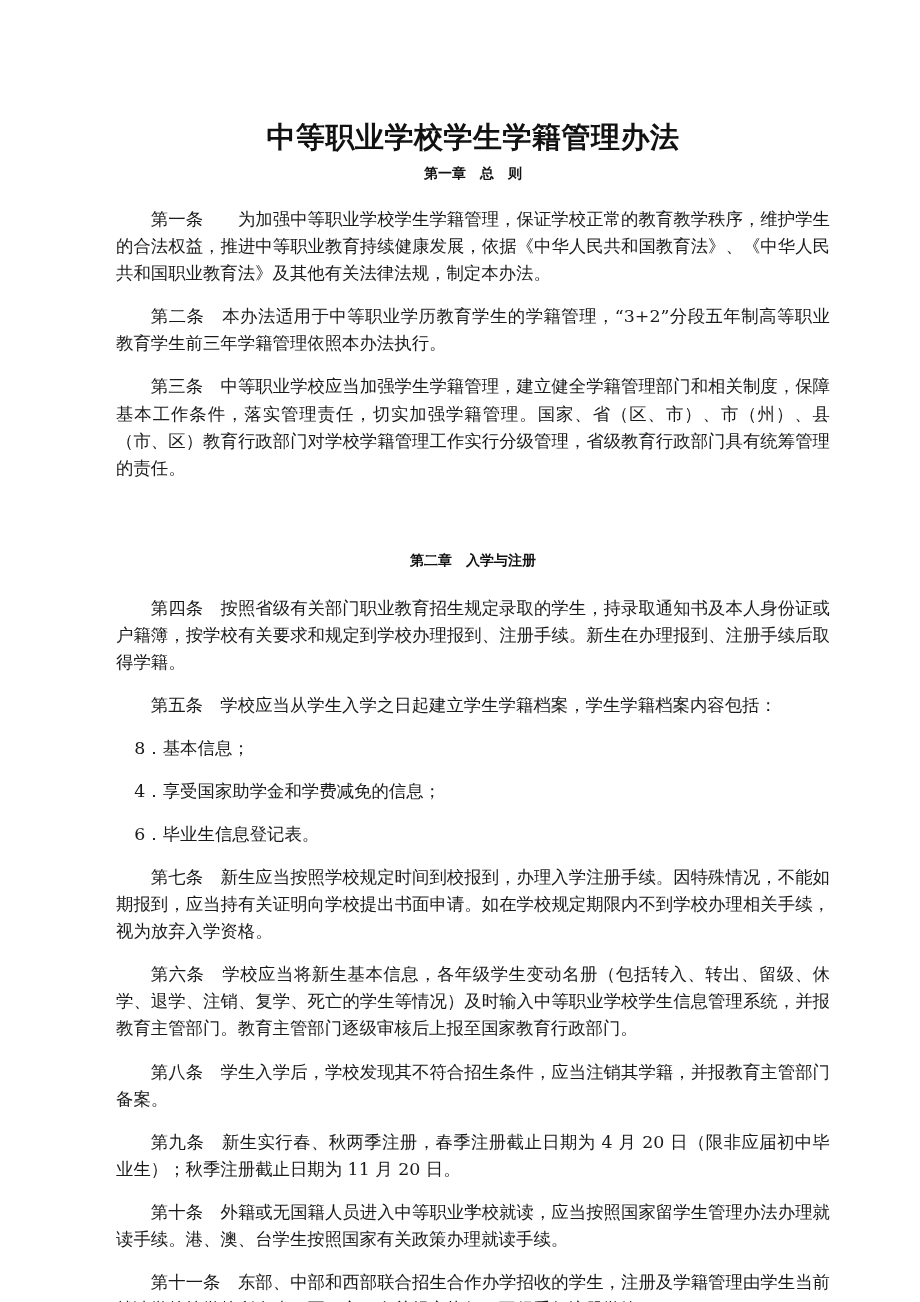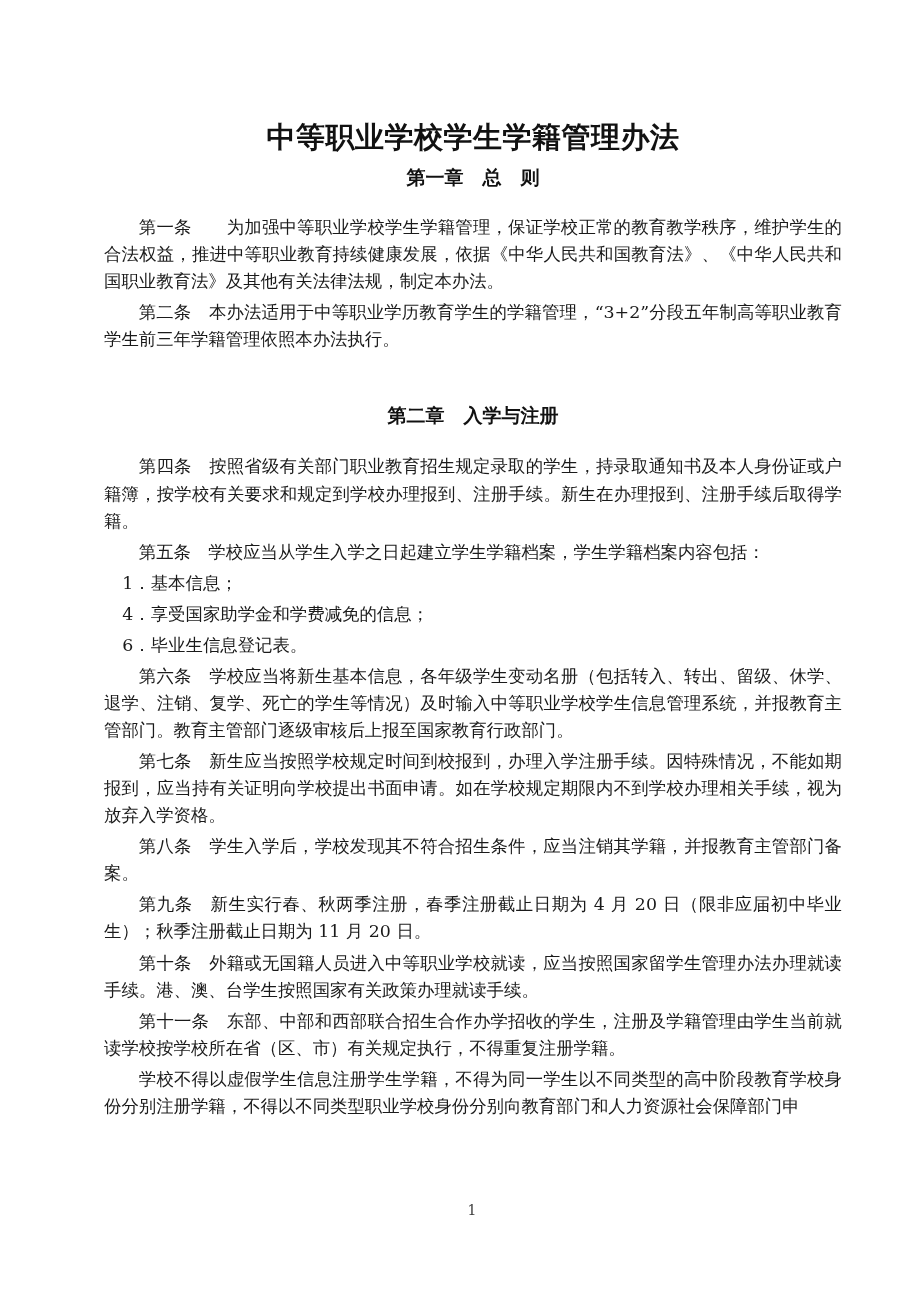--- a/index.html
+++ b/index.html
@@ -40,40 +40,40 @@
     text-align: center;
     letter-spacing: 0.5px;
     margin: 0 0 6px 0;
     color: #111111;
   }
 
   
   .chapter-heading {
     font-family: "DejaVu Sans", "Liberation Sans", sans-serif;
     font-weight: 700;
-    font-size: 19px;
+    font-size: 14px;
     line-height: 1.5;
     text-align: center;
     margin: 0;
     color: #111111;
     white-space: pre;
   }
   .chapter-heading.ch1 {
     margin-bottom: 22px;
   }
   .chapter-heading.ch2 {
-    margin-top: 48px;
+    margin-top: 68px;
     margin-bottom: 24px;
   }
 
   
   .para {
     font-size: 17.4px;
     line-height: 1.555;
-    margin: 4px;
+    margin: 16px;
     text-align: justify;
     text-justify: inter-ideograph;
     text-indent: 2em;
     color: #1a1a1a;
     white-space: pre-wrap;
   }
   .para.no-indent {
     text-indent: 0;
   }
   .para.list-item {
@@ -97,32 +97,33 @@
 
 <div class="page">
   <div class="content">
 
     <h1 class="doc-title">中等职业学校学生学籍管理办法</h1>
 
     <h2 class="chapter-heading ch1">第一章　总　则</h2>
 
     <p class="para">第一条　　为加强中等职业学校学生学籍管理，保证学校正常的教育教学秩序，维护学生的合法权益，推进中等职业教育持续健康发展，依据《中华人民共和国教育法》、《中华人民共和国职业教育法》及其他有关法律法规，制定本办法。</p>
     <p class="para">第二条　本办法适用于中等职业学历教育学生的学籍管理，“3+2”分段五年制高等职业教育学生前三年学籍管理依照本办法执行。</p>
+    <p class="para">第三条　中等职业学校应当加强学生学籍管理，建立健全学籍管理部门和相关制度，保障基本工作条件，落实管理责任，切实加强学籍管理。国家、省（区、市）、市（州）、县（市、区）教育行政部门对学校学籍管理工作实行分级管理，省级教育行政部门具有统筹管理的责任。</p>
 
     <h2 class="chapter-heading ch2">第二章　入学与注册</h2>
 
     <p class="para">第四条　按照省级有关部门职业教育招生规定录取的学生，持录取通知书及本人身份证或户籍簿，按学校有关要求和规定到学校办理报到、注册手续。新生在办理报到、注册手续后取得学籍。</p>
     <p class="para">第五条　学校应当从学生入学之日起建立学生学籍档案，学生学籍档案内容包括：</p>
 
-    <p class="para list-item">1．基本信息；</p>
+    <p class="para list-item">8．基本信息；</p>
     <p class="para list-item">4．享受国家助学金和学费减免的信息；</p>
     <p class="para list-item">6．毕业生信息登记表。</p>
 
+    <p class="para">第七条　新生应当按照学校规定时间到校报到，办理入学注册手续。因特殊情况，不能如期报到，应当持有关证明向学校提出书面申请。如在学校规定期限内不到学校办理相关手续，视为放弃入学资格。</p>
     <p class="para">第六条　学校应当将新生基本信息，各年级学生变动名册（包括转入、转出、留级、休学、退学、注销、复学、死亡的学生等情况）及时输入中等职业学校学生信息管理系统，并报教育主管部门。教育主管部门逐级审核后上报至国家教育行政部门。</p>
-    <p class="para">第七条　新生应当按照学校规定时间到校报到，办理入学注册手续。因特殊情况，不能如期报到，应当持有关证明向学校提出书面申请。如在学校规定期限内不到学校办理相关手续，视为放弃入学资格。</p>
     <p class="para">第八条　学生入学后，学校发现其不符合招生条件，应当注销其学籍，并报教育主管部门备案。</p>
     <p class="para">第九条　新生实行春、秋两季注册，春季注册截止日期为 4 月 20 日（限非应届初中毕业生）；秋季注册截止日期为 11 月 20 日。</p>
     <p class="para">第十条　外籍或无国籍人员进入中等职业学校就读，应当按照国家留学生管理办法办理就读手续。港、澳、台学生按照国家有关政策办理就读手续。</p>
     <p class="para">第十一条　东部、中部和西部联合招生合作办学招收的学生，注册及学籍管理由学生当前就读学校按学校所在省（区、市）有关规定执行，不得重复注册学籍。</p>
     <p class="para">学校不得以虚假学生信息注册学生学籍，不得为同一学生以不同类型的高中阶段教育学校身份分别注册学籍，不得以不同类型职业学校身份分别向教育部门和人力资源社会保障部门申</p>
 
   </div>
 
   <div class="page-number">1</div>
 </div>

